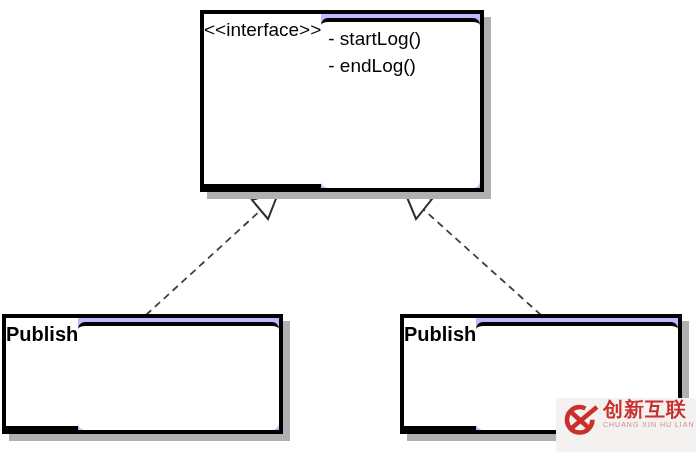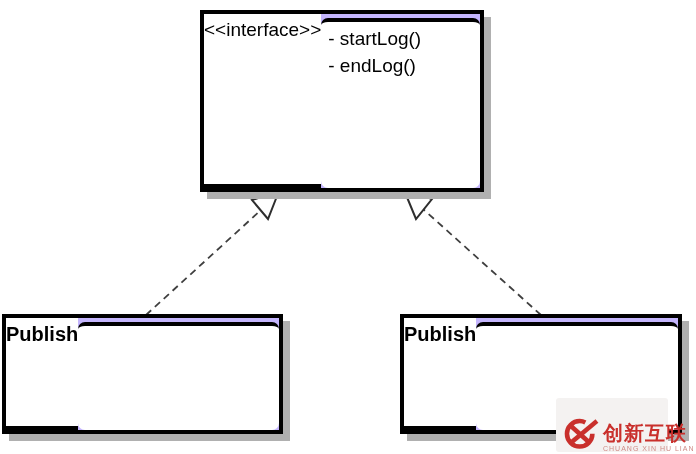--- a/index.html
+++ b/index.html
@@ -23,23 +23,23 @@
 
   .class-box .box-title { font-weight:bold; font-size:20px; line-height:29px; padding:2px 0 3px 0; }
   #publish-box { left:2px;   top:314px; width:281px; height:120px; }
   #answer-box  { left:400px; top:314px; width:282px; height:120px; }
 
   
   .relations { position:absolute; left:0; top:0; width:696px; height:454px; z-index:1; }
 
   
   .watermark {
-    position:absolute; left:556px; top:398px; width:112px; height:54px;
+    position:absolute; left:556px; top:398px; width:140px; height:54px;
     background:#f4f2f1; border-radius:3px; z-index:5;
-    display:flex; align-items:flex-end; box-sizing:border-box; padding:0 4px 0 7px;
+    display:flex; align-items:flex-start; box-sizing:border-box; padding:0 4px 0 7px;
   }
   .wm-icon { width:37px; height:40px; flex:none; }
   .wm-text { margin-left:3px; min-width:0; }
   .wm-brand {
     font-size:20px; font-weight:bold; color:#c9302c;
     line-height:22px; letter-spacing:1px; white-space:nowrap;
   }
   .wm-sub {
     font-size:7px; color:#cf8b86; letter-spacing:1px; white-space:nowrap; margin-top:1px;
   }

